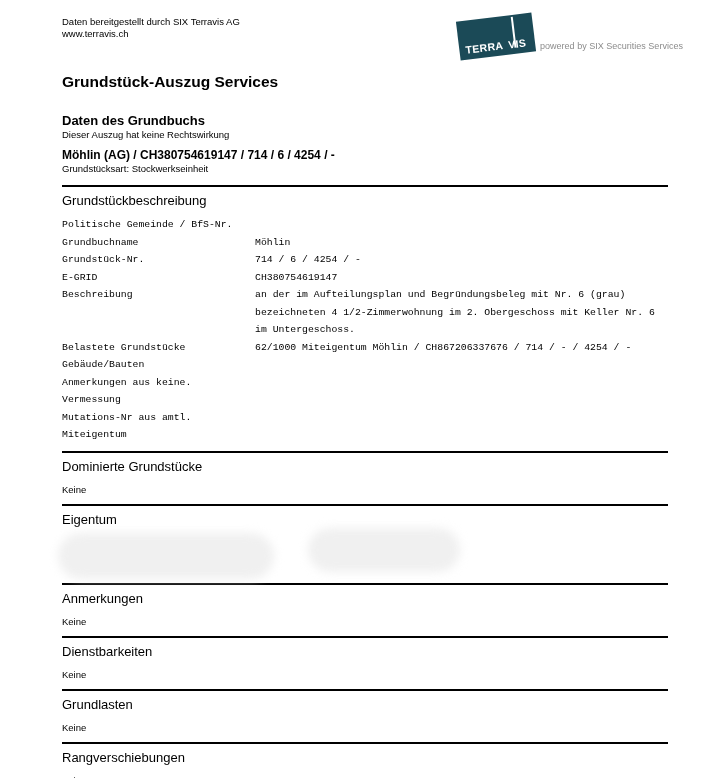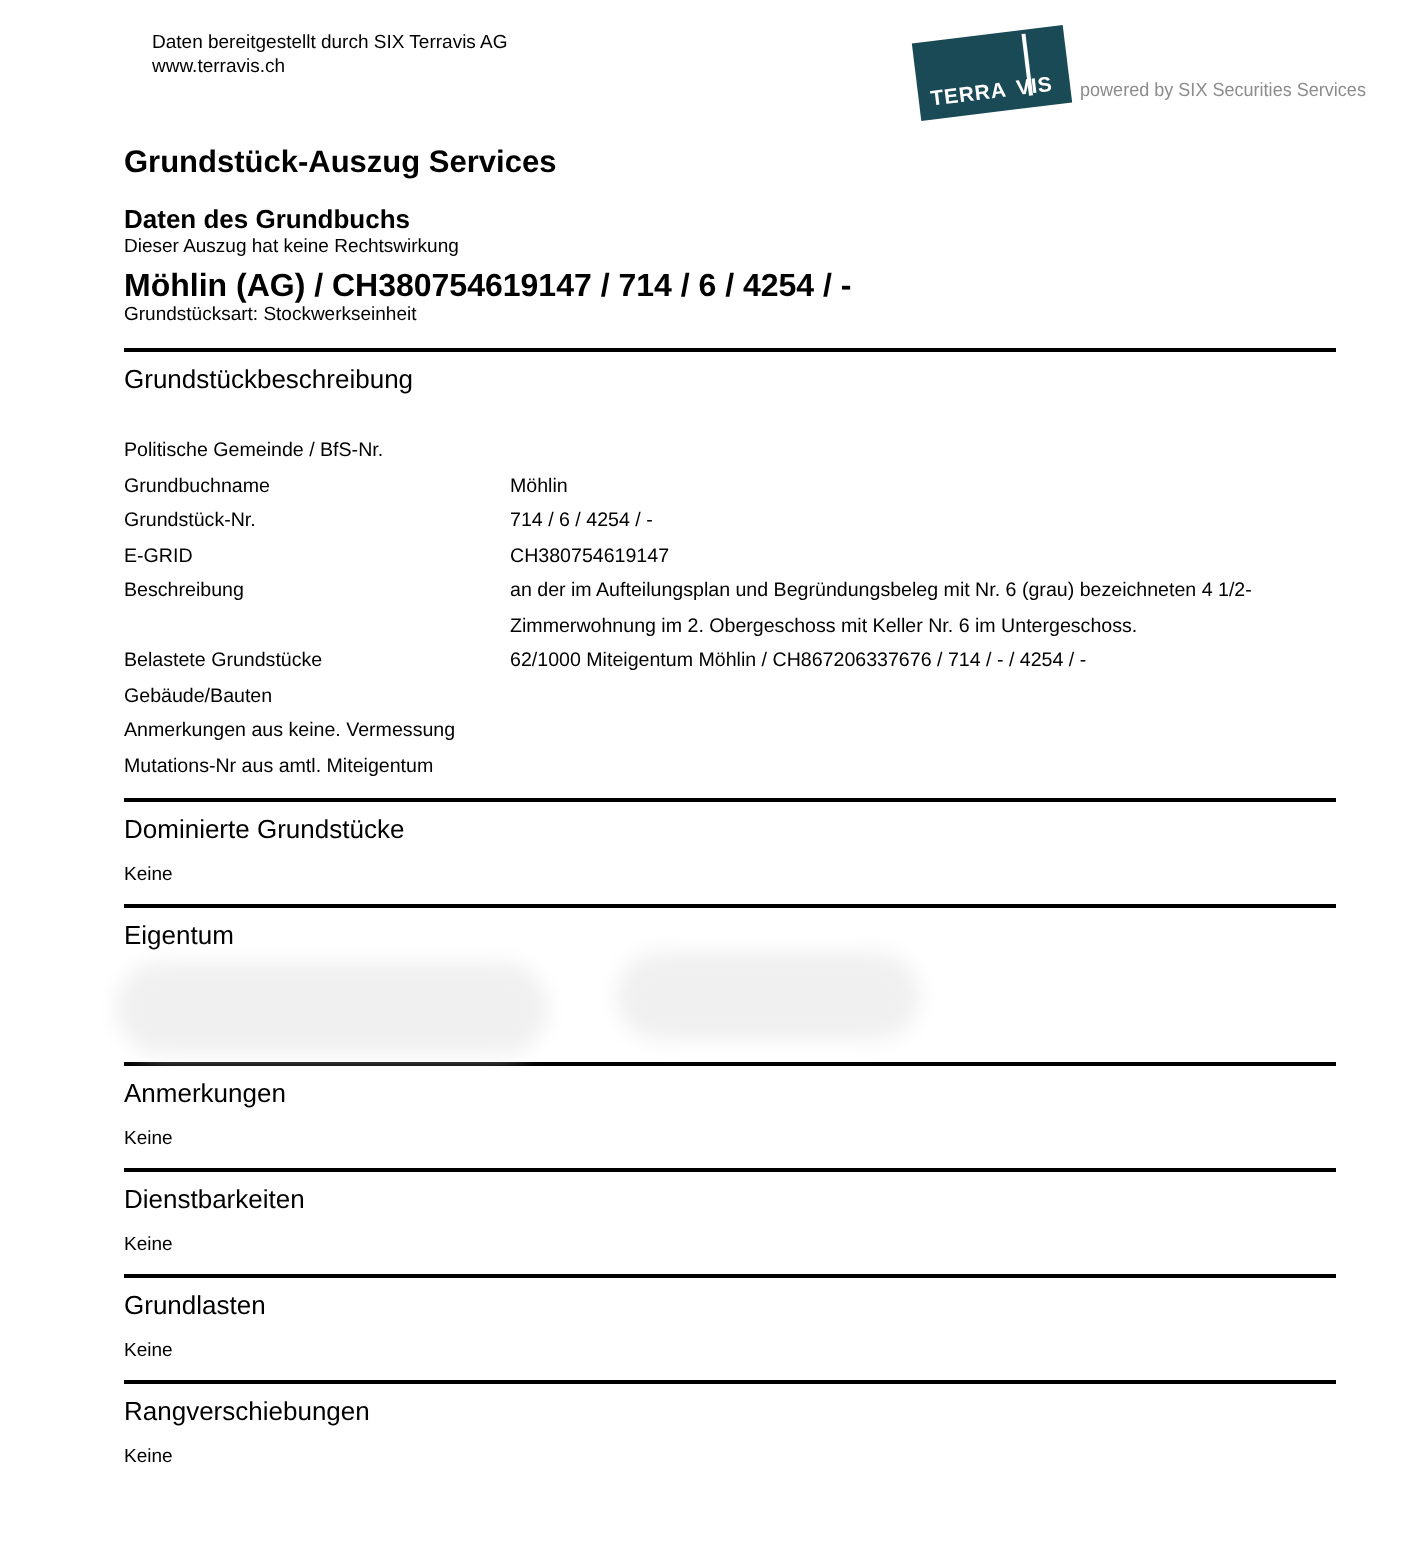--- a/index.html
+++ b/index.html
@@ -8,21 +8,21 @@
     width: 712px; height: 778px;
     background: #ffffff;
     font-family: "Liberation Sans", sans-serif;
     color: #000;
     position: relative;
     overflow: hidden;
   }
 
   
   .provider {
-    position: absolute; left: 76px; top: 16px;
+    position: absolute; left: 62px; top: 16px;
     font-size: 9.5px; line-height: 11.5px; white-space: pre-line;
   }
   .logo-wrap { position: absolute; left: 453px; top: 11px; width: 88px; height: 52px; }
   .logo-box {
     position: absolute; left: 5px; top: 6px;
     width: 76px; height: 39px;
     background: #1b4a57;
     transform: rotate(-7deg);
   }
   .logo-vline {
@@ -40,32 +40,32 @@
     font-size: 9.5px; color: #8c8c8c;
     transform: scaleX(0.95); transform-origin: left;
     white-space: nowrap;
   }
 
   
   .content { position: absolute; left: 62px; top: 66px; width: 606px; }
 
   h1.doc-title { font-size: 15.5px; line-height: 19px; margin: 6px 0 0; font-weight: bold; }
 
-  .gb-heading { font-size: 13px; line-height: 15px; font-weight: bold; margin-top: 11px; }
+  .gb-heading { font-size: 13px; line-height: 15px; font-weight: bold; margin-top: 22px; }
   .disclaimer { font-size: 9.5px; line-height: 11px; margin-top: 1px; }
 
-  .prop-id   { font-size: 16px; line-height: 14px; font-weight: bold; margin-top: 8px; }
+  .prop-id   { font-size: 12px; line-height: 14px; font-weight: bold; margin-top: 8px; }
   .prop-type { font-size: 9.5px; line-height: 11px; margin-top: 1px; }
 
   .rule { height: 2px; background: #000; margin-top: 11px; }
 
   h2.sec-title { font-size: 13px; line-height: 14px; font-weight: normal; margin: 7px 0 0; }
 
   
-  .dtable { margin-top: 20px; font-size: 9.8px; }
+  .dtable { margin-top: 8px; font-size: 9.8px; font-family: Liberation Mono, monospace; }
   .trow { display: flex; align-items: flex-start; }
   .tlabel { width: 193px; flex: 0 0 193px; line-height: 17.5px; }
   .tvalue { flex: 1; line-height: 17.5px; }
 
   .rule-mid { height: 2px; background: #000; margin-top: 7px; }
 
   
   .keine { font-size: 9.5px; line-height: 11px; margin-top: 10px; }
   .rule-sec { height: 2px; background: #000; margin-top: 9px; }
 

